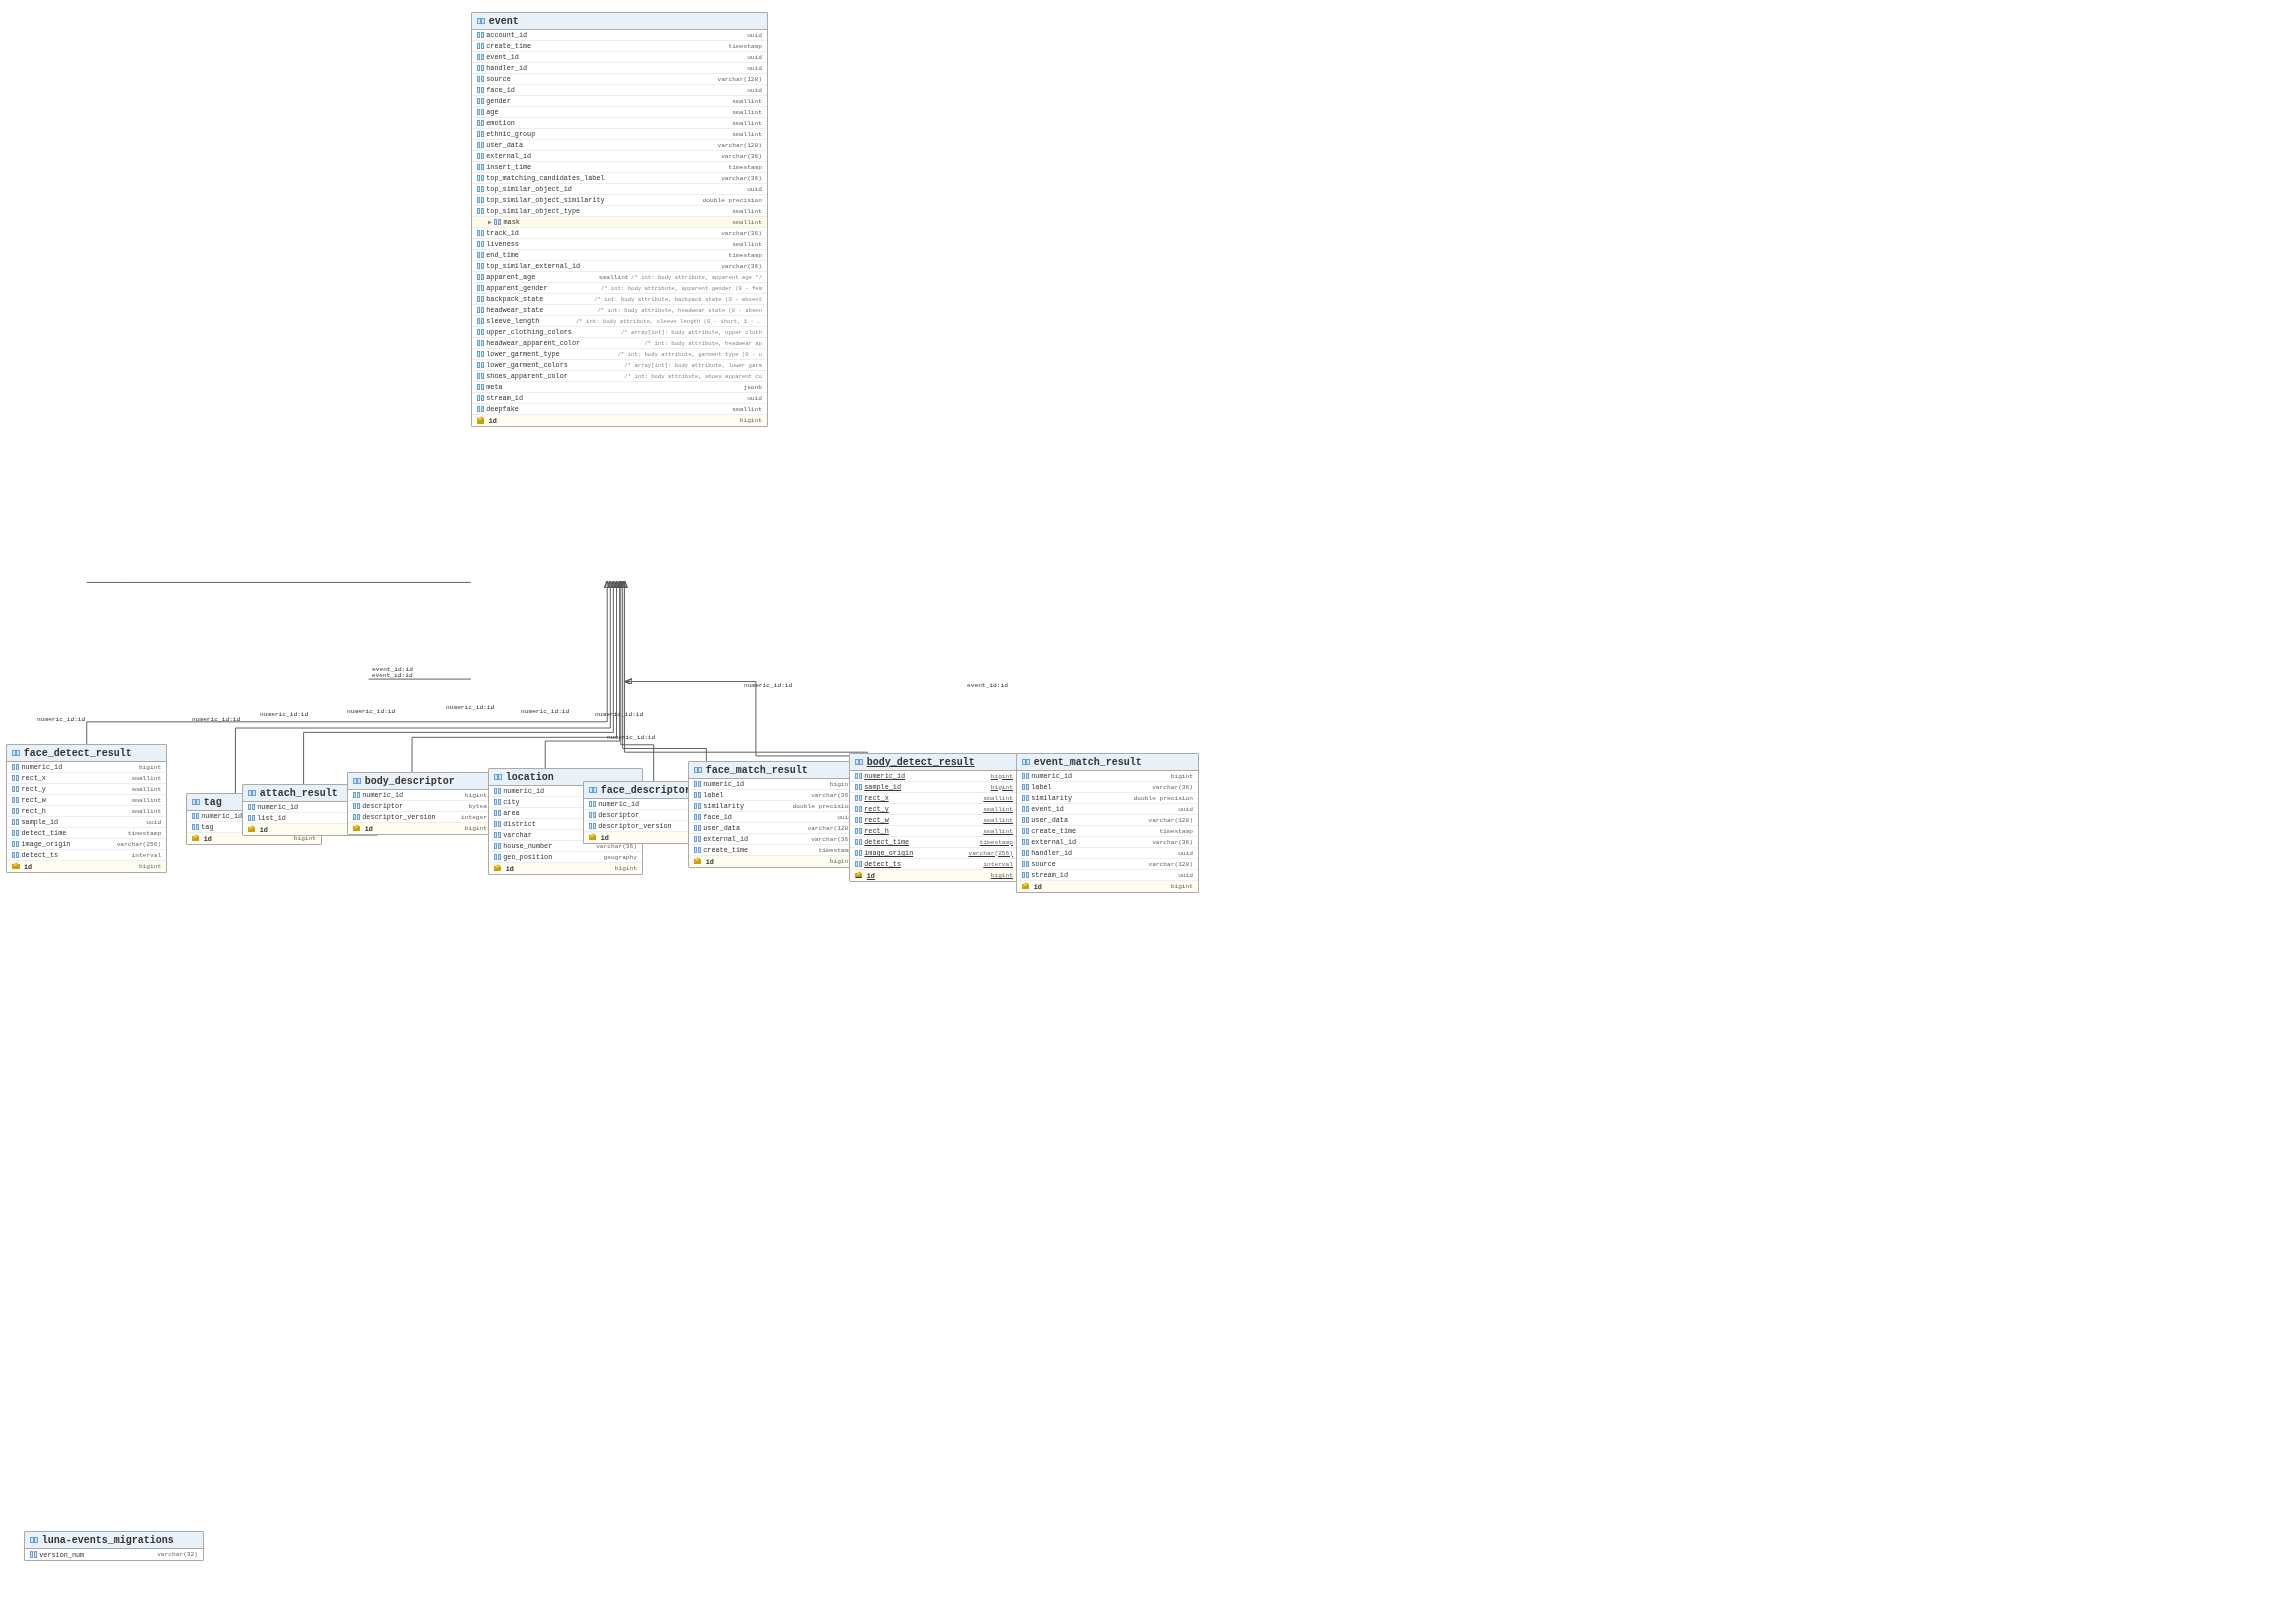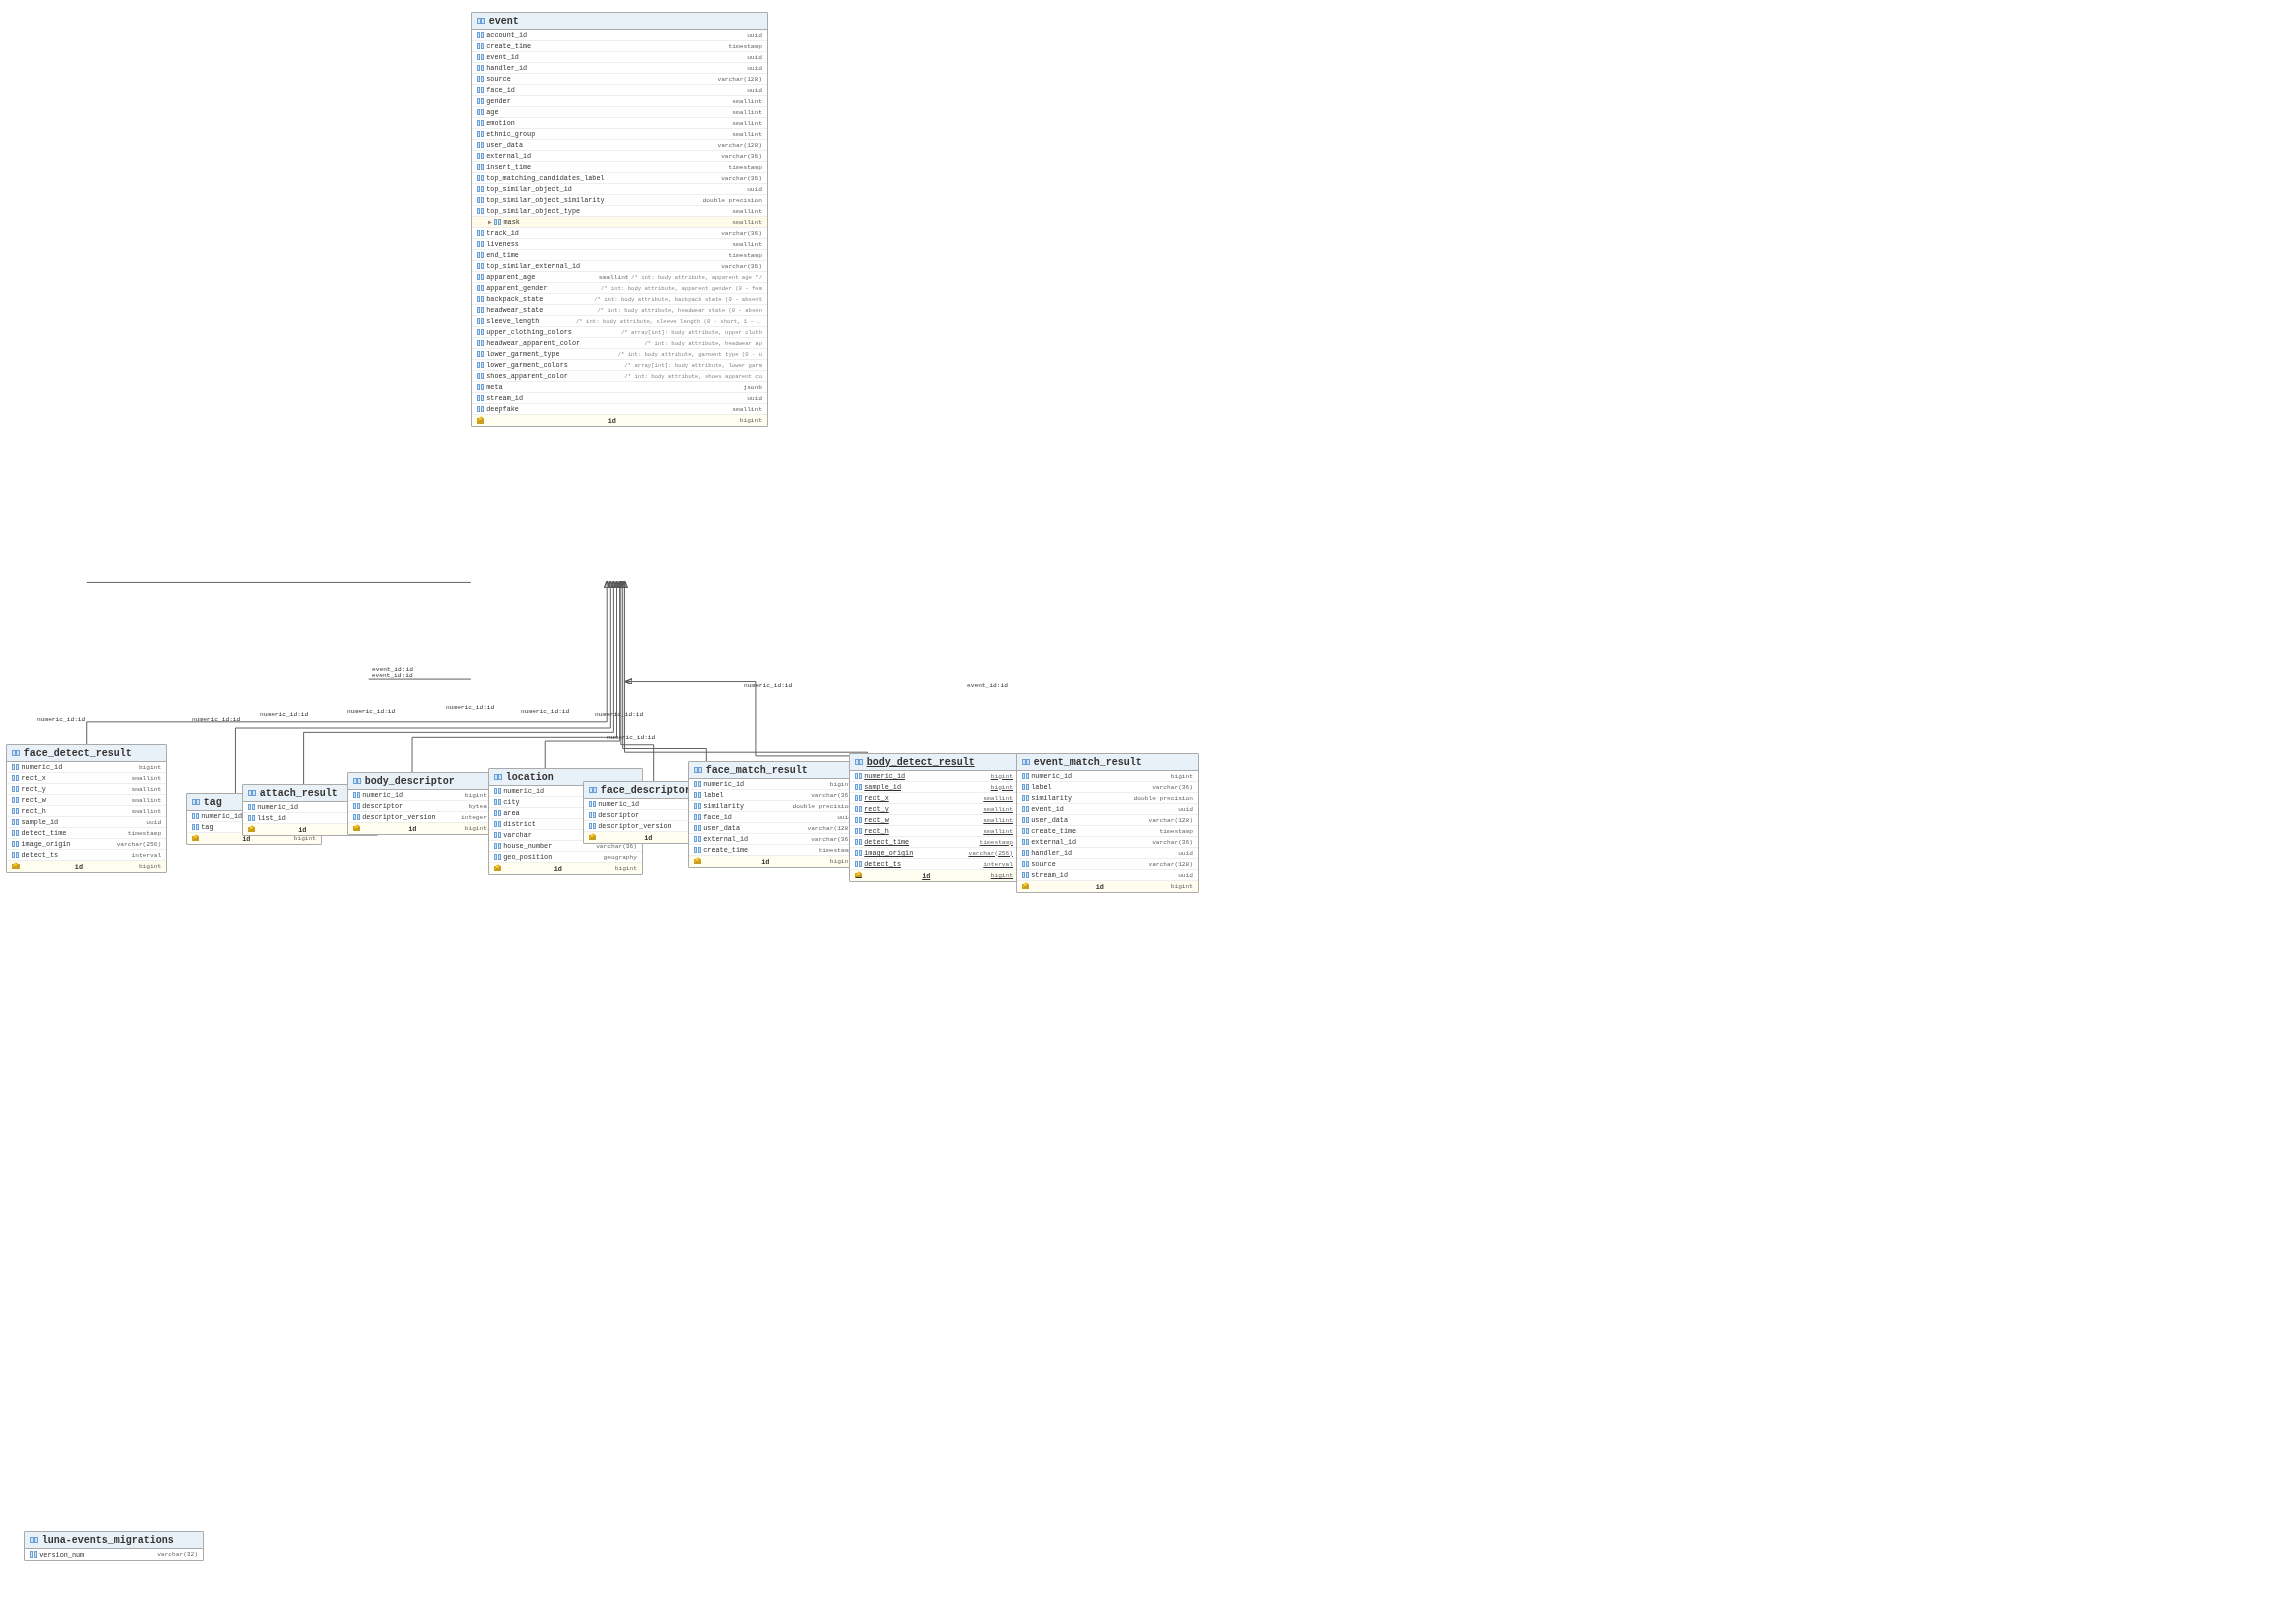--- a/index.html
+++ b/index.html
@@ -74,21 +74,21 @@
       height: 6.2px;
       border: 0.6px solid #6a9fd8;
       background: #d0e4f7;
     }
     .col-name {
       flex: 1;
       font-size: 6.8px;
       font-weight: 500;
       white-space: nowrap;
     }
-    .col-name.bold { font-weight: bold; text-align: center; }
+    .col-name.bold { font-weight: bold; }
     .col-type {
       font-size: 6.2px;
       color: #666;
       text-align: right;
       white-space: nowrap;
       margin-left: 5px;
     }
     .col-comment {
       font-size: 5.6px;
       color: #888;

